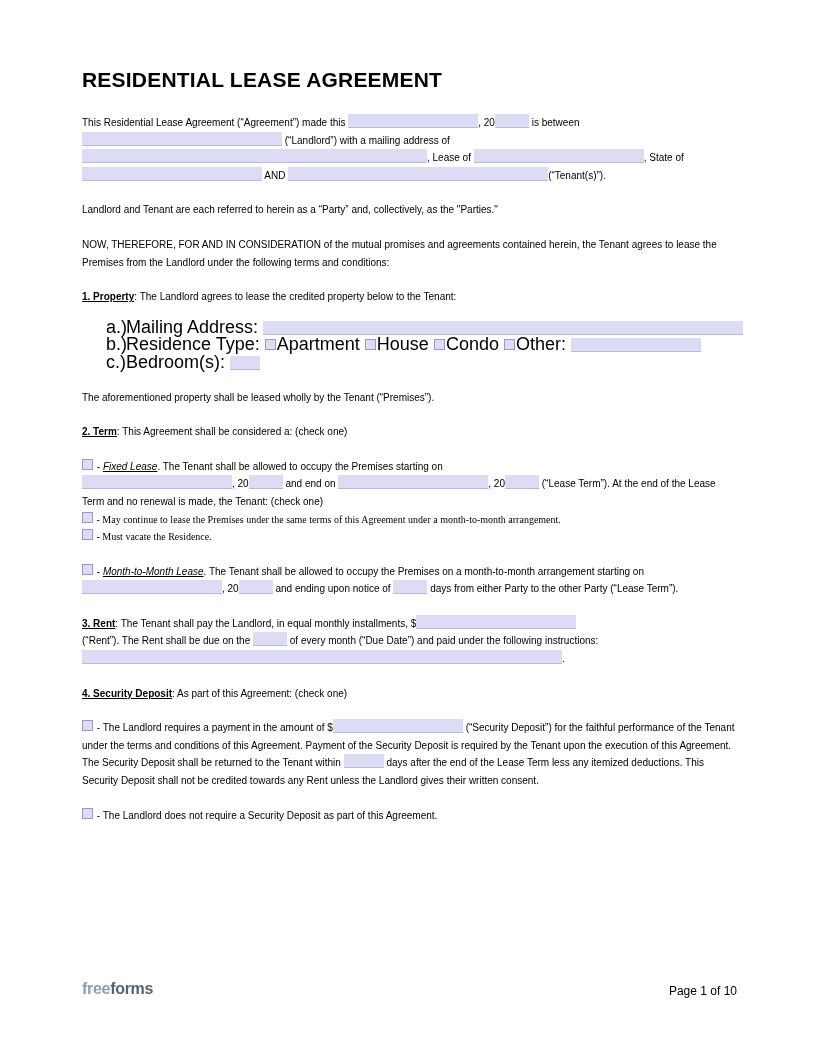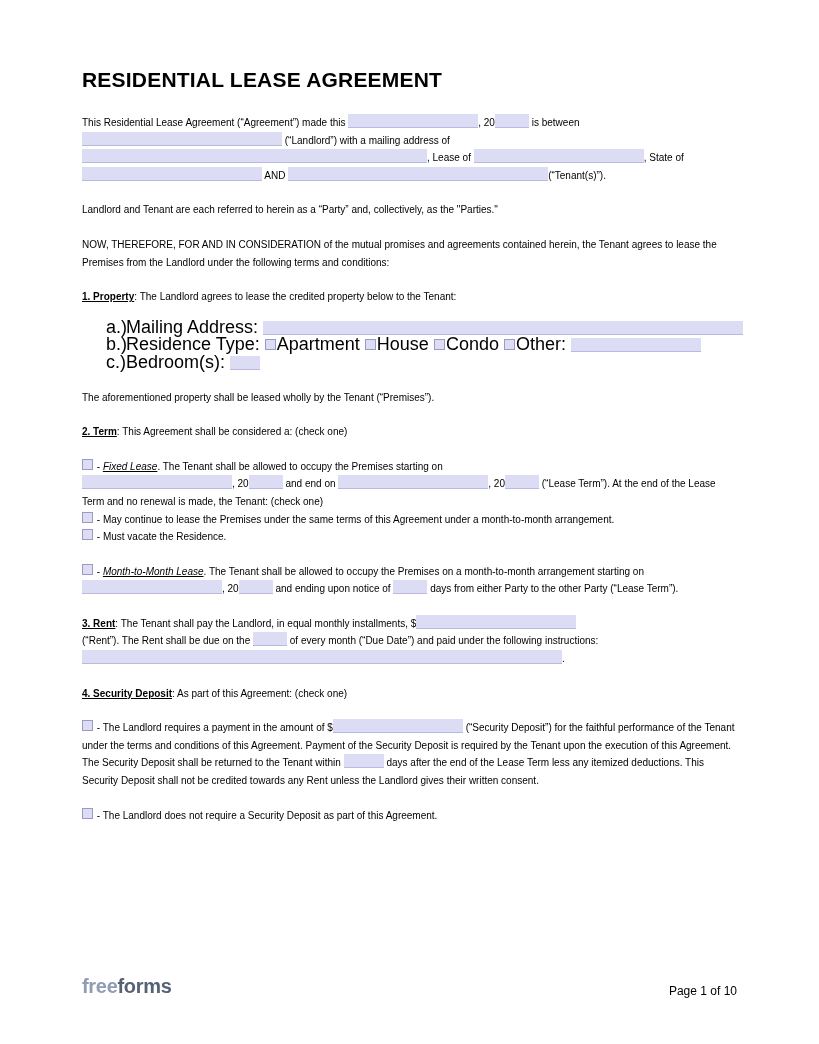--- a/index.html
+++ b/index.html
@@ -87,32 +87,33 @@
   .list-row {
     display: block;
     white-space: nowrap;
   }
   .list-label {
     display: inline-block;
     width: 20px;
   }
   .indent2 {
     margin-left: 56px;
+    font-family: Liberation Serif, serif;
   }
   .footer {
     position: absolute;
     left: 82px;
     right: 82px;
     bottom: 46px;
     display: flex;
     align-items: flex-end;
     justify-content: space-between;
   }
   .logo {
-    font-size: 20px;
+    font-size: 16px;
     font-weight: bold;
     letter-spacing: -0.3px;
   }
   .logo .free { color: #8f9cb3; }
   .logo .forms { color: #566274; }
   .page-num {
     font-size: 12px;
     color: #000;
   }
   .section-head { margin-top: 20px; }

